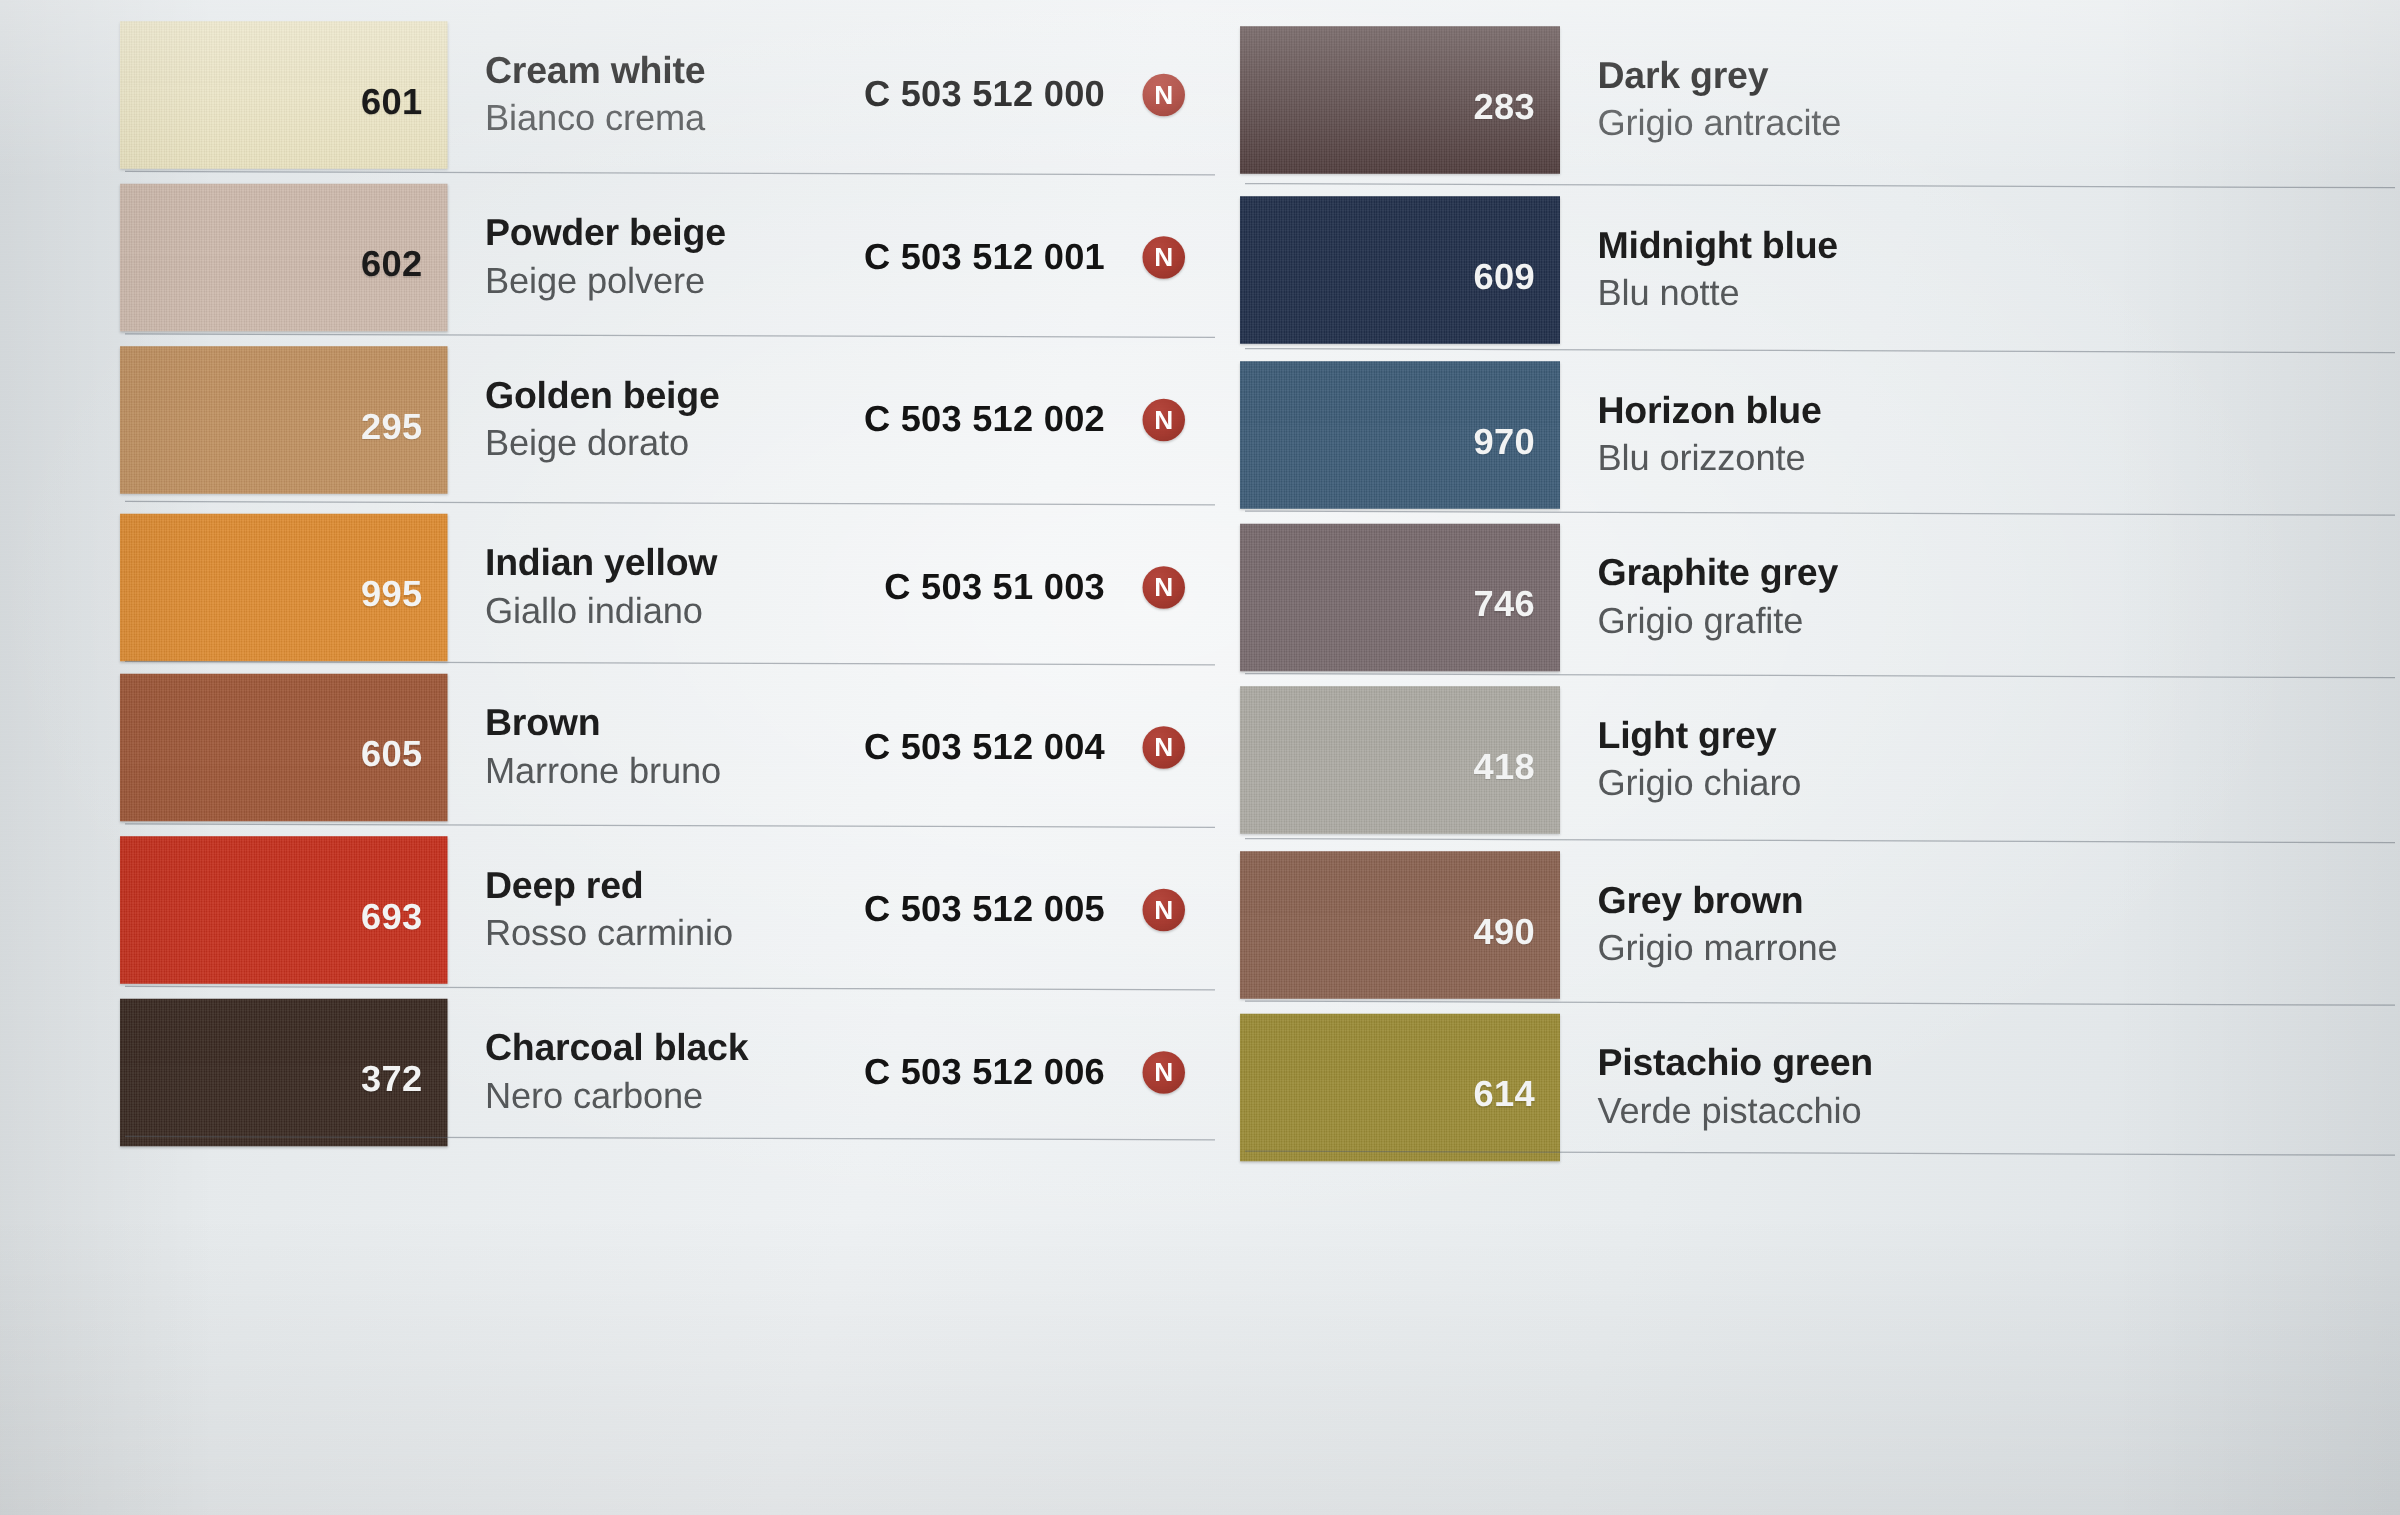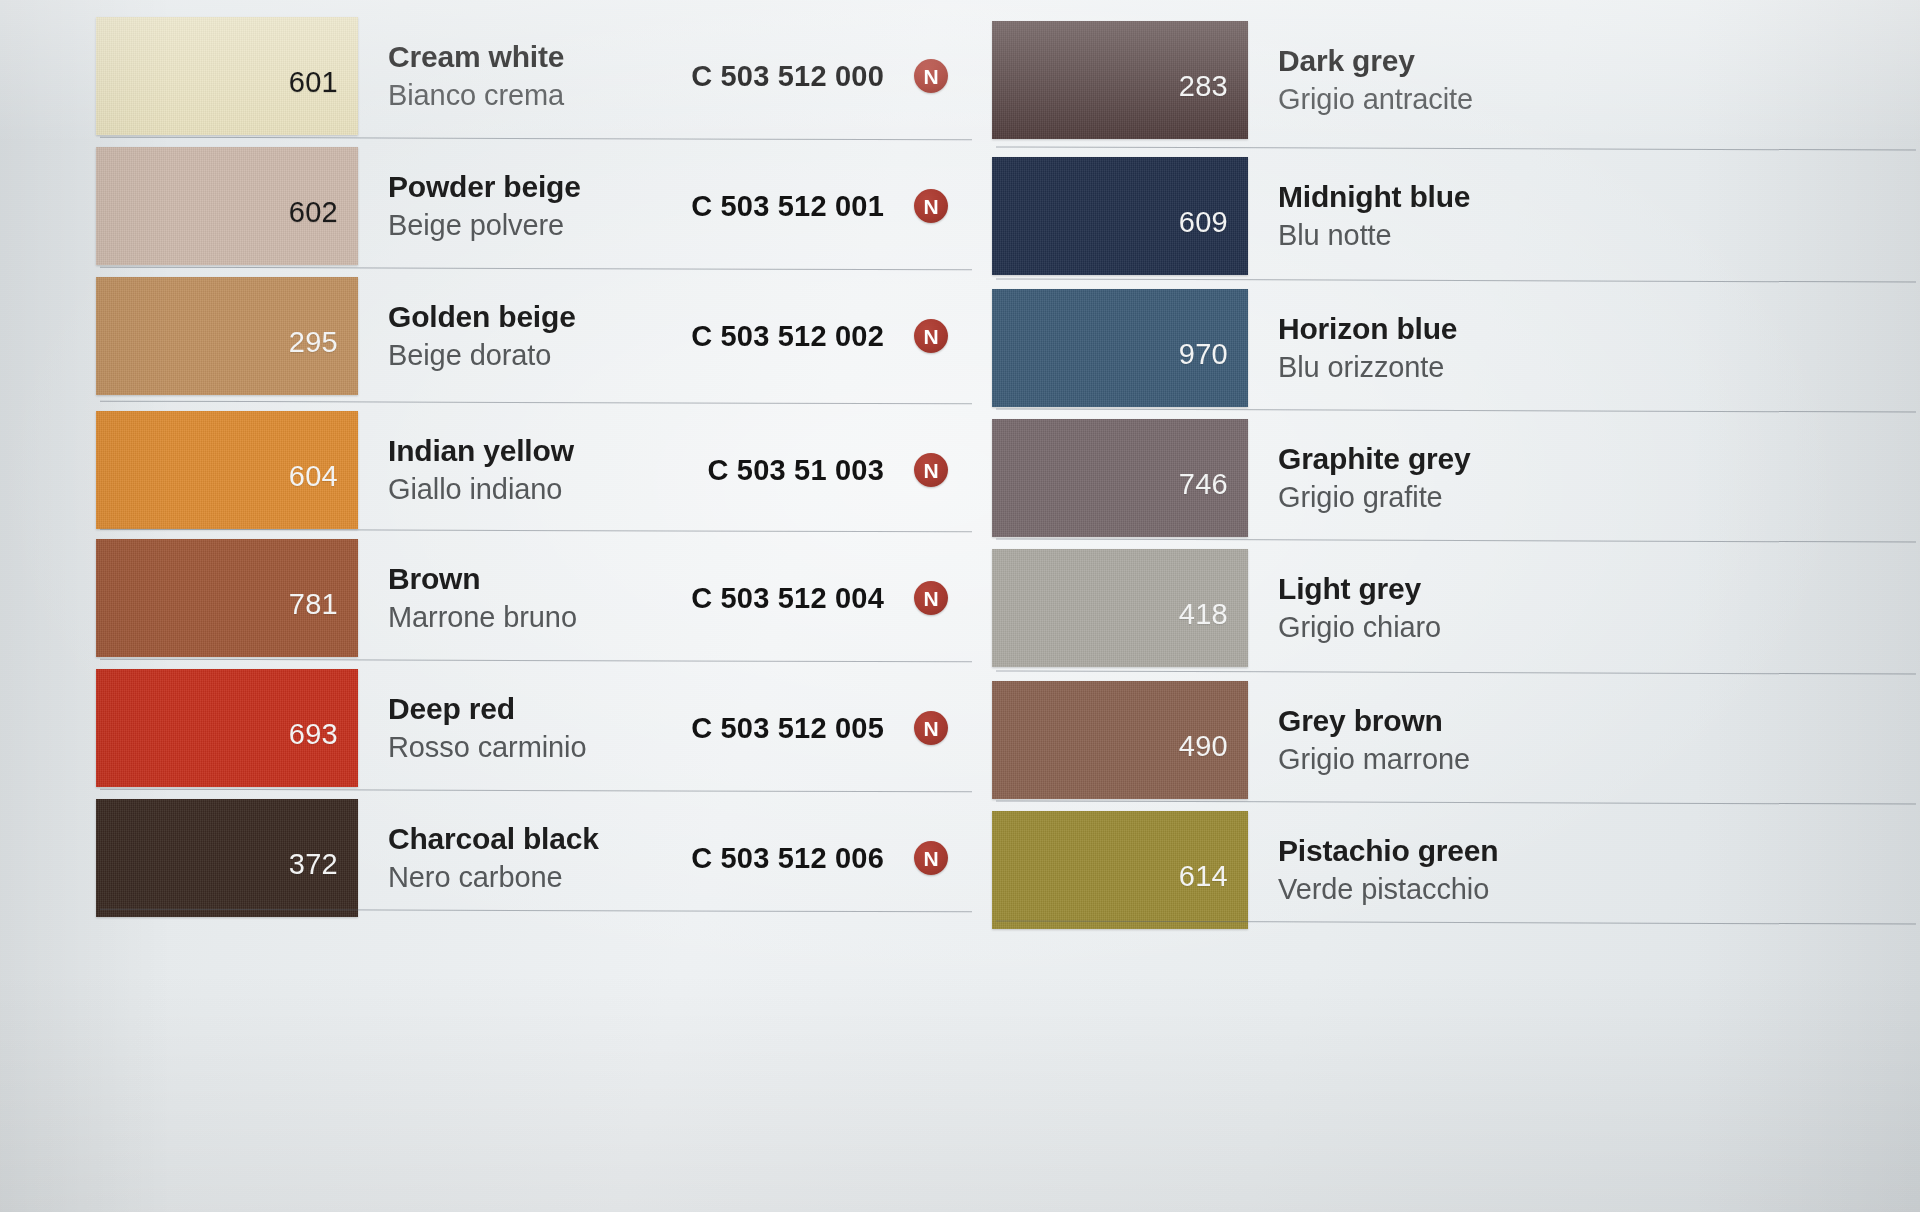--- a/index.html
+++ b/index.html
@@ -77,21 +77,21 @@
     pointer-events: none;
     opacity: 0.30;
     background-image:
       repeating-linear-gradient(90deg, rgba(255,255,255,0.16) 0px, rgba(255,255,255,0.16) 1px, rgba(0,0,0,0.10) 1px, rgba(0,0,0,0.10) 2px),
       repeating-linear-gradient(0deg,  rgba(255,255,255,0.10) 0px, rgba(255,255,255,0.10) 1px, rgba(0,0,0,0.08) 1px, rgba(0,0,0,0.08) 2px);
   }
   .swatch-number {
     position: relative;
     z-index: 2;
     font-size: 29px;
-    font-weight: 400;
+    font-weight: 700;
     letter-spacing: 0.3px;
     padding-right: 20px;
     text-shadow: 0 1px 1px rgba(0,0,0,0.12);
     margin-top: 13px;
   }
   .swatch-number.dark  { color: #1b1b1b; }
   .swatch-number.light { color: #f2f3f3; }
 
   .names {
     flex: 0 0 auto;
@@ -192,34 +192,34 @@
             <div class="name-en">Golden beige</div>
             <div class="name-it">Beige dorato</div>
           </div>
           <div class="code-cell" style="width: 260px;">
             <span class="code">C 503 512 002</span>
             <span class="badge">N</span>
           </div>
         </div>
         <div class="row" style="top: 410px; height: 120px;">
           <div class="swatch" style="width: 262px; height: 118px; background: rgb(221, 140, 51);">
-            <span class="swatch-number light">604</span>
+            <span class="swatch-number light">995</span>
           </div>
           <div class="names" style="width: 300px;">
             <div class="name-en">Indian yellow</div>
             <div class="name-it">Giallo indiano</div>
           </div>
           <div class="code-cell" style="width: 260px;">
             <span class="code">C 503 51 003</span>
             <span class="badge">N</span>
           </div>
         </div>
         <div class="row" style="top: 538px; height: 120px;">
           <div class="swatch" style="width: 262px; height: 118px; background: rgb(158, 88, 57);">
-            <span class="swatch-number light">781</span>
+            <span class="swatch-number light">605</span>
           </div>
           <div class="names" style="width: 300px;">
             <div class="name-en">Brown</div>
             <div class="name-it">Marrone bruno</div>
           </div>
           <div class="code-cell" style="width: 260px;">
             <span class="code">C 503 512 004</span>
             <span class="badge">N</span>
           </div>
         </div>

